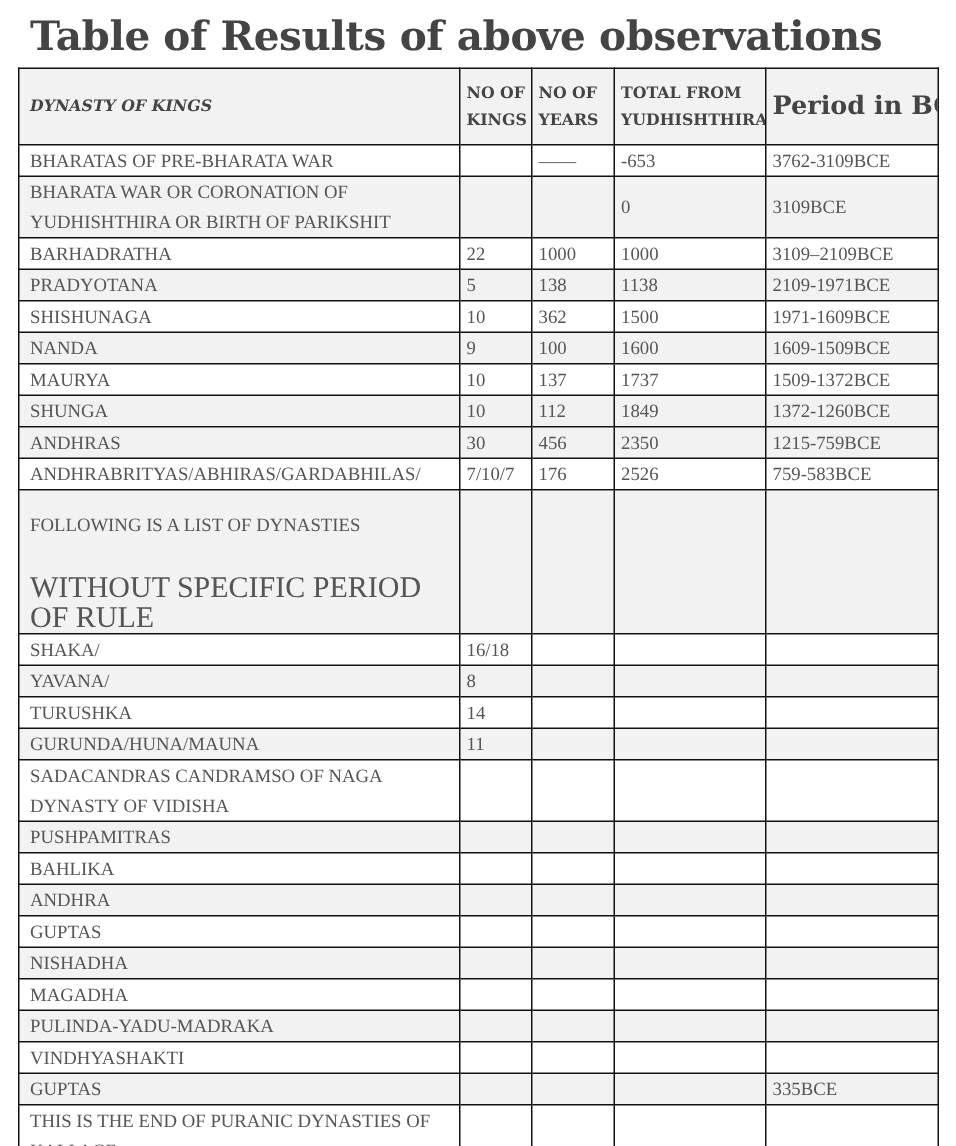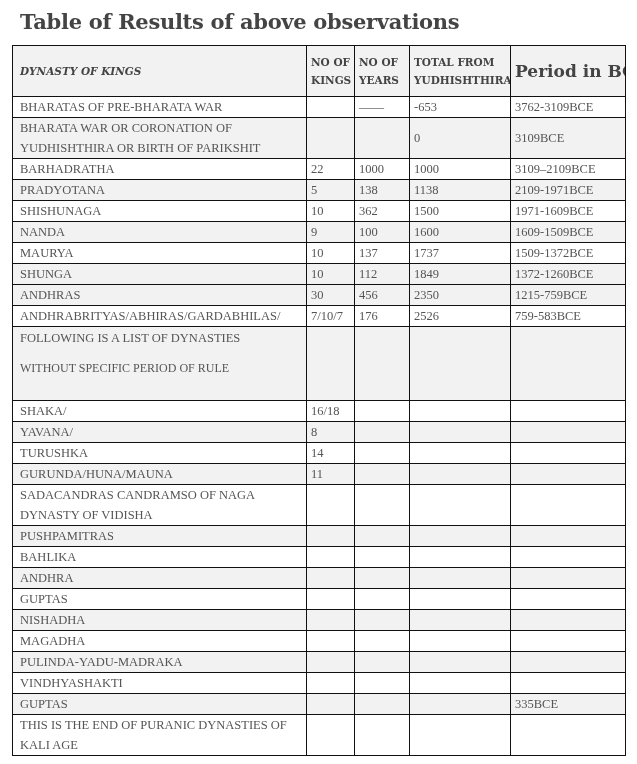--- a/index.html
+++ b/index.html
@@ -6,21 +6,21 @@
     body {
       width: 637px; height: 764px; overflow: hidden; position: relative;
       font-family: "DejaVu Serif", "Liberation Serif", serif;
       color: #4a4a4a;
     }
     .title {
       position: absolute; left: 20px; top: 9px;
       margin: 0;
       font-family: "DejaVu Serif", serif;
       font-weight: bold;
-      font-size: 21px;
+      font-size: 27px;
       letter-spacing: -0.3px;
       color: #444444;
       white-space: nowrap;
     }
     table.results {
       position: absolute; left: 12px; top: 45px;
       border-collapse: collapse;
       table-layout: fixed;
       width: 613px;
       font-family: "Liberation Serif", serif;
@@ -51,22 +51,22 @@
       height: 50px;
       padding-left: 4px;
       padding-right: 0;
     }
     table.results th.first { padding-left: 7px; font-style: italic; }
     table.results th.period { font-size: 17px; }
     table.results td.num { padding-left: 4px; }
     tr.shade td, tr.shade th { background: #f2f2f2; box-shadow: inset 0 0 0 0 #fff; }
     tr.tall td { height: 40px; white-space: normal; line-height: 20px; }
     tr.intro td.first { height: 72px; white-space: normal; vertical-align: top; padding-top: 1px; }
-    .intro-line1 { display: block; line-height: 20px; }
-    .intro-line2 { display: block; font-size: 12px; line-height: 20px; margin-top: 10px; }
+    .intro-line1 { display: block; line-height: 20px; margin-top: 12px; }
+    .intro-line2 { display: block; font-size: 20px; line-height: 20px; margin-top: 22px; }
   </style>
 </head>
 <body>
 
 <h1 class="title">Table of Results of above observations</h1>
 
 <table class="results">
   <colgroup>
       <col class="c1">
       <col class="c2">

